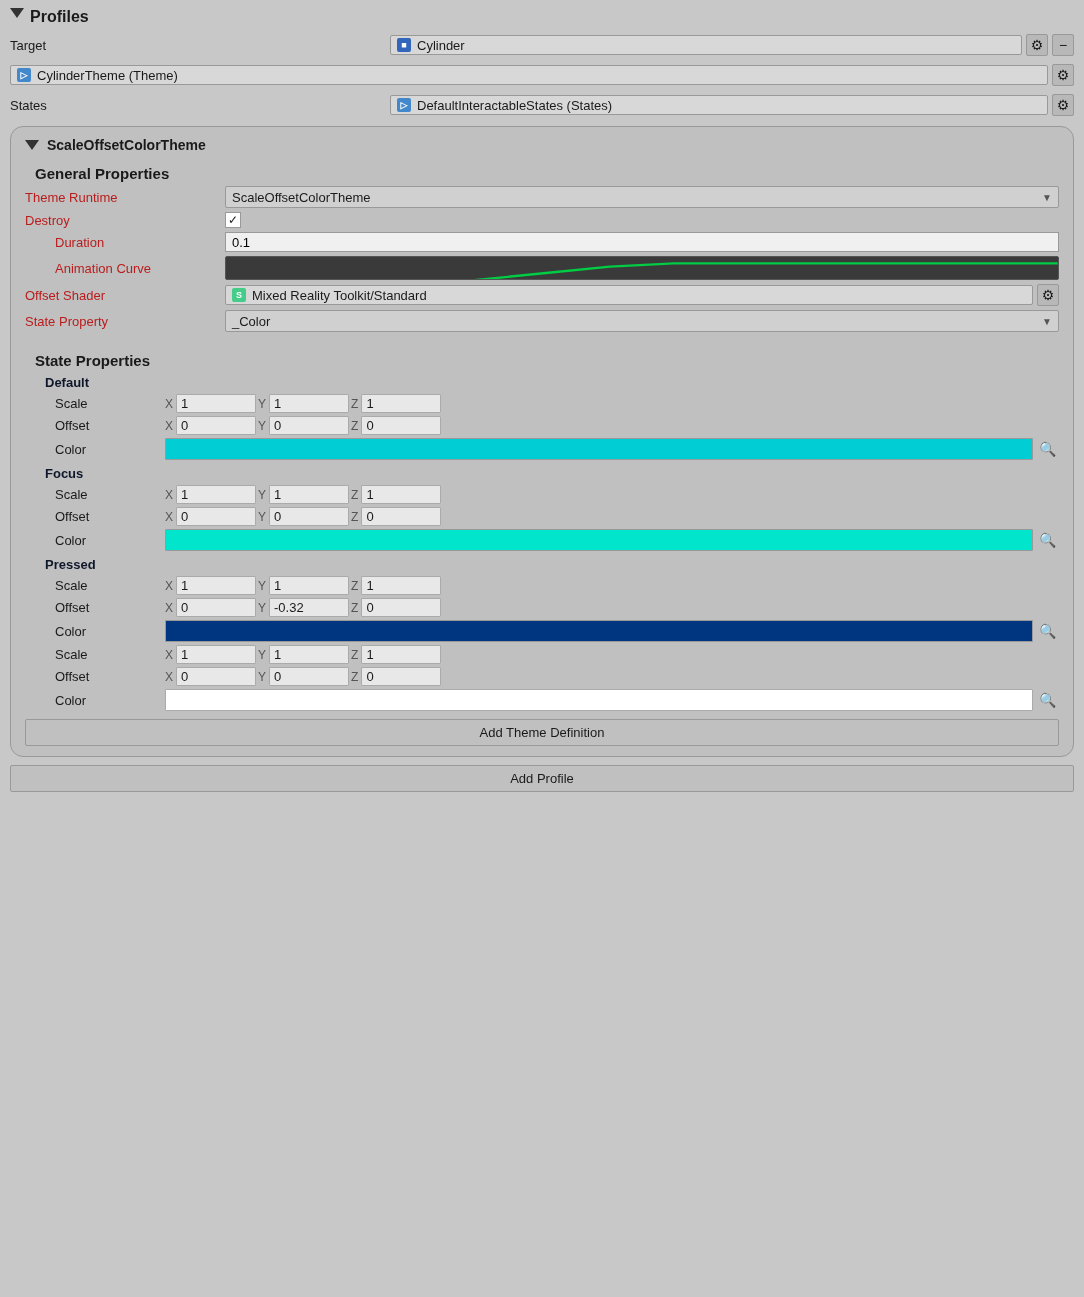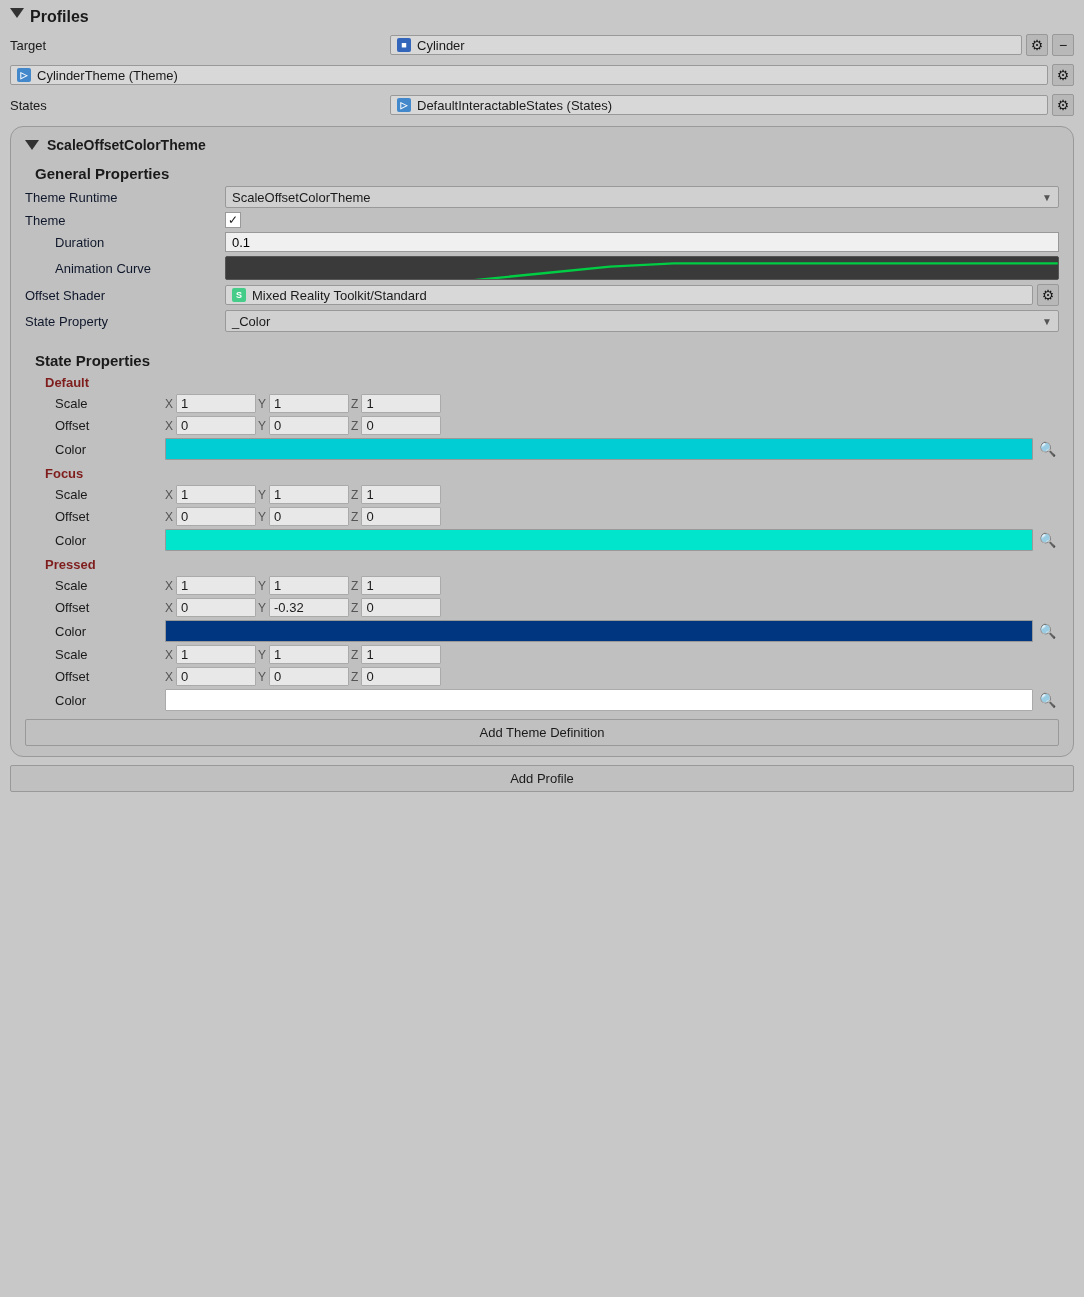--- a/index.html
+++ b/index.html
@@ -219,21 +219,21 @@
       height: 22px;
       background: transparent;
       border: none;
       cursor: pointer;
       display: flex;
       align-items: center;
       justify-content: center;
       font-size: 14px;
     }
     .state-label {
-      color: #7f1d1d;
+      color: #0f172a;
       font-size: 13px;
       padding-left: 20px;
       margin: 6px 0 4px;
       font-weight: bold;
     }
     .inner-row {
       display: flex;
       align-items: center;
       margin-bottom: 3px;
     }
@@ -281,21 +281,21 @@
     }
     .small-checkbox {
       width: 16px;
       height: 16px;
       background: #e8e8e8;
       border: 1px solid #999;
     }
     .general-prop-label {
       width: 200px;
       padding-left: 0;
-      color: #0f172a;
+      color: #b91c1c;
     }
     .general-prop-value {
       flex: 1;
       display: flex;
       align-items: center;
       gap: 4px;
     }
   </style>
 </head>
 <body>
@@ -353,21 +353,21 @@
       <div class="row-label general-prop-label">Theme Runtime</div>
       <div class="row-value general-prop-value">
         <div class="select-field">
           <span>ScaleOffsetColorTheme</span>
           <span class="select-arrow">▼</span>
         </div>
       </div>
     </div>
 
     <div class="row">
-      <div class="row-label general-prop-label">Theme</div>
+      <div class="row-label general-prop-label">Destroy</div>
       <div class="row-value general-prop-value">
         <div class="checkbox">✓</div>
       </div>
     </div>
 
     <div class="row">
       <div class="row-label general-prop-label" style="padding-left:30px;">Duration</div>
       <div class="row-value general-prop-value">
         <input class="duration-field text-field-full" type="text" value="0.1" style="">
       </div>

